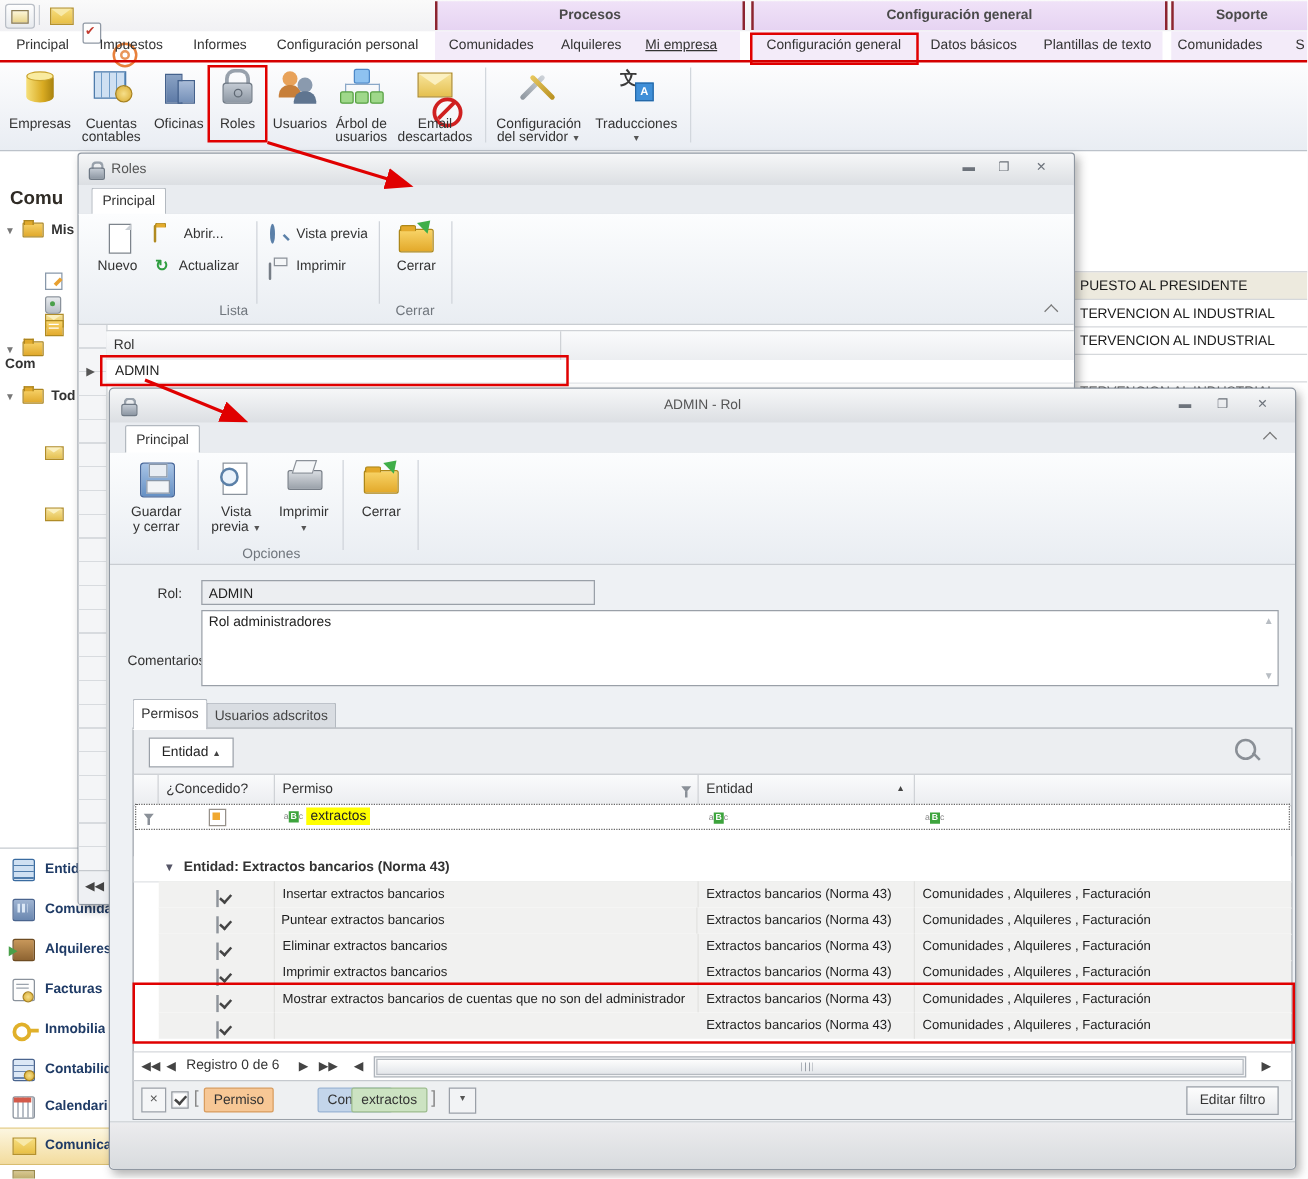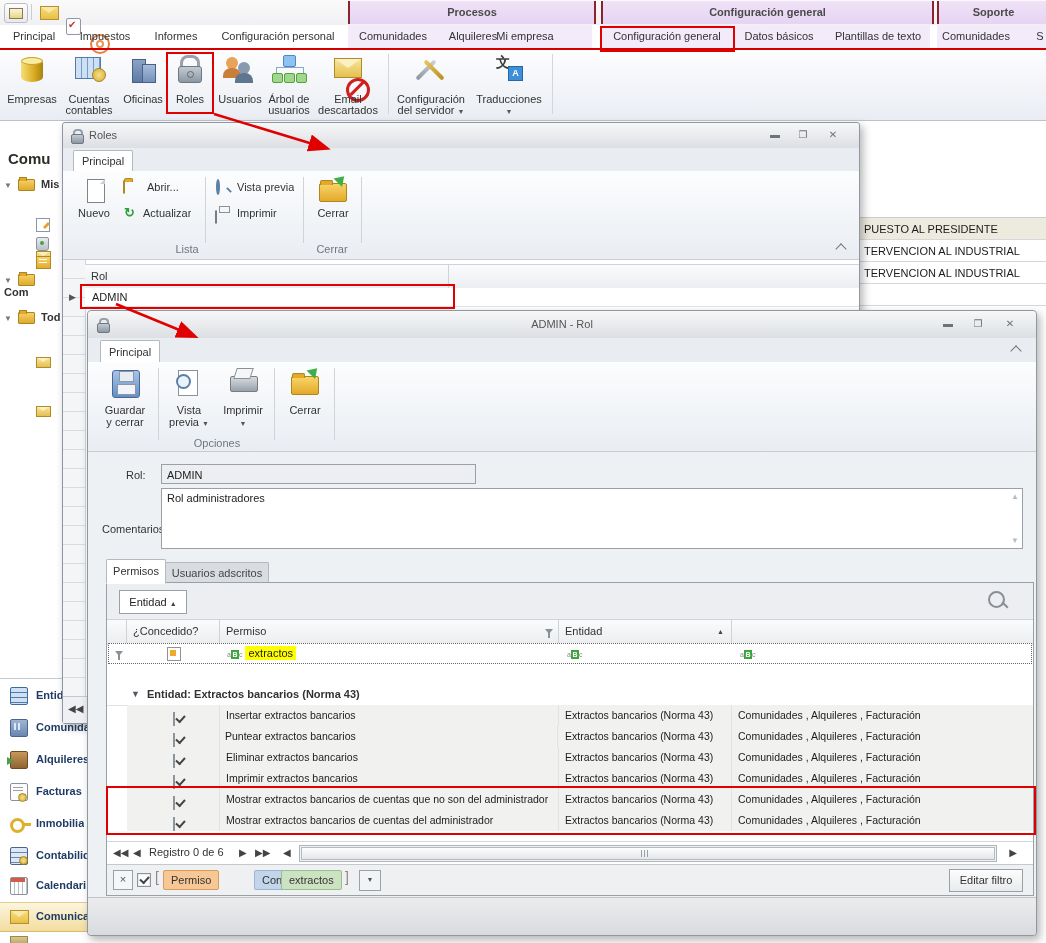--- a/index.html
+++ b/index.html
@@ -139,21 +139,21 @@
   <div class="ab ctx-hdr" style="left:348px;width:244px;">Procesos</div>
   <div class="ab ctx-hdr" style="left:601px;width:329px;">Configuración general</div>
   <div class="ab ctx-hdr" style="left:937px;width:109px;border-right:none;">Soporte</div>
 
   <div class="ab rtab txt" style="left:6px;width:56px;">Principal</div>
   <div class="ab rtab txt" style="left:72px;width:66px;">Impuestos</div>
   <div class="ab rtab txt" style="left:146px;width:60px;">Informes</div>
   <div class="ab rtab txt" style="left:216px;width:124px;">Configuración personal</div>
   <div class="ab rtab txt" style="left:352px;width:82px;">Comunidades</div>
   <div class="ab rtab txt" style="left:442px;width:62px;">Alquileres</div>
-  <div class="ab rtab txt" style="left:490px;width:70px;">Mi empresa</div>
+  <div class="ab rtab txt" style="left:510px;width:70px;text-decoration:underline;">Mi empresa</div>
   <div class="ab rtab txt" style="left:604px;width:126px;">Configuración general</div>
   <div class="ab rtab txt" style="left:738px;width:82px;">Datos básicos</div>
   <div class="ab rtab txt" style="left:826px;width:104px;">Plantillas de texto</div>
   <div class="ab rtab txt" style="left:936px;width:80px;">Comunidades</div>
   <div class="ab rtab txt" style="left:1034px;width:12px;">S</div>
 
   <div class="ab rbtn" style="left:6px;width:52px;">
     <div class="cyl ab" style="left:15px;top:6px;"></div>
     <div class="lbl txt">Empresas</div>
   </div>
@@ -466,21 +466,20 @@
         <div class="pcell" style="left:605px;width:301px;border-right:none;">Comunidades , Alquileres , Facturación</div>
       </div>
       <div class="prow" style="left:20px;top:206px;right:0;">
         <div class="pcell" style="left:0;width:93px;"><span class="cb on ab" style="left:40px;top:4px;"></span></div>
         <div class="pcell" style="left:93px;width:339px;">Mostrar extractos bancarios de cuentas que no son del administrador</div>
         <div class="pcell" style="left:432px;width:173px;">Extractos bancarios (Norma 43)</div>
         <div class="pcell" style="left:605px;width:301px;border-right:none;">Comunidades , Alquileres , Facturación</div>
       </div>
       <div class="prow" style="left:20px;top:227px;right:0;">
         <div class="pcell" style="left:0;width:93px;"><span class="cb on ab" style="left:40px;top:4px;"></span></div>
-        <div class="pcell" style="left:93px;width:339px;">Mostrar extractos bancarios de cuentas del administrador</div>
         <div class="pcell" style="left:432px;width:173px;">Extractos bancarios (Norma 43)</div>
         <div class="pcell" style="left:605px;width:301px;border-right:none;">Comunidades , Alquileres , Facturación</div>
       </div>
 
       <div class="ab" style="left:0;bottom:30px;right:0;height:23px;border-top:1px solid #d5d8db;background:#fff;">
         <span class="ab navg" style="left:6px;top:5px;">◀◀</span>
         <span class="ab navg" style="left:26px;top:5px;">◀</span>
         <span class="ab txt" style="left:42px;top:4px;color:#333;">Registro 0 de 6</span>
         <span class="ab navg" style="left:132px;top:5px;">▶</span>
         <span class="ab navg" style="left:148px;top:5px;">▶▶</span>

